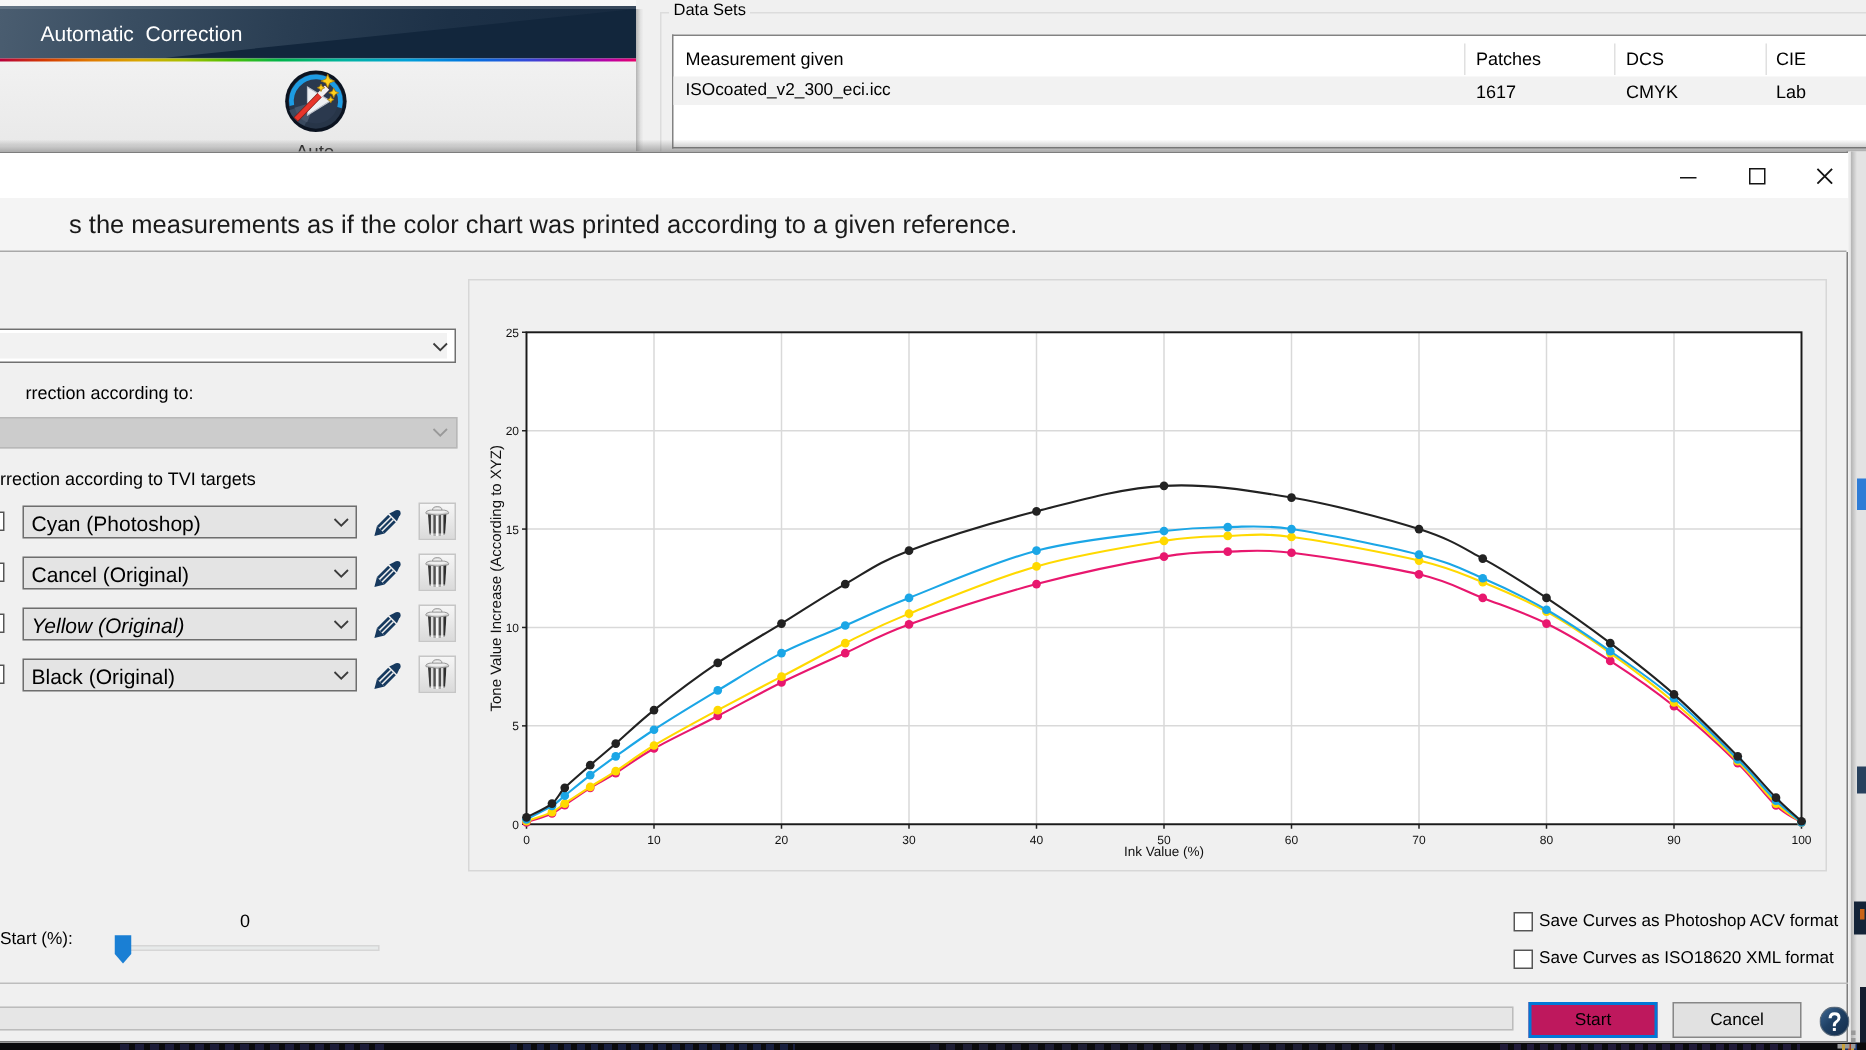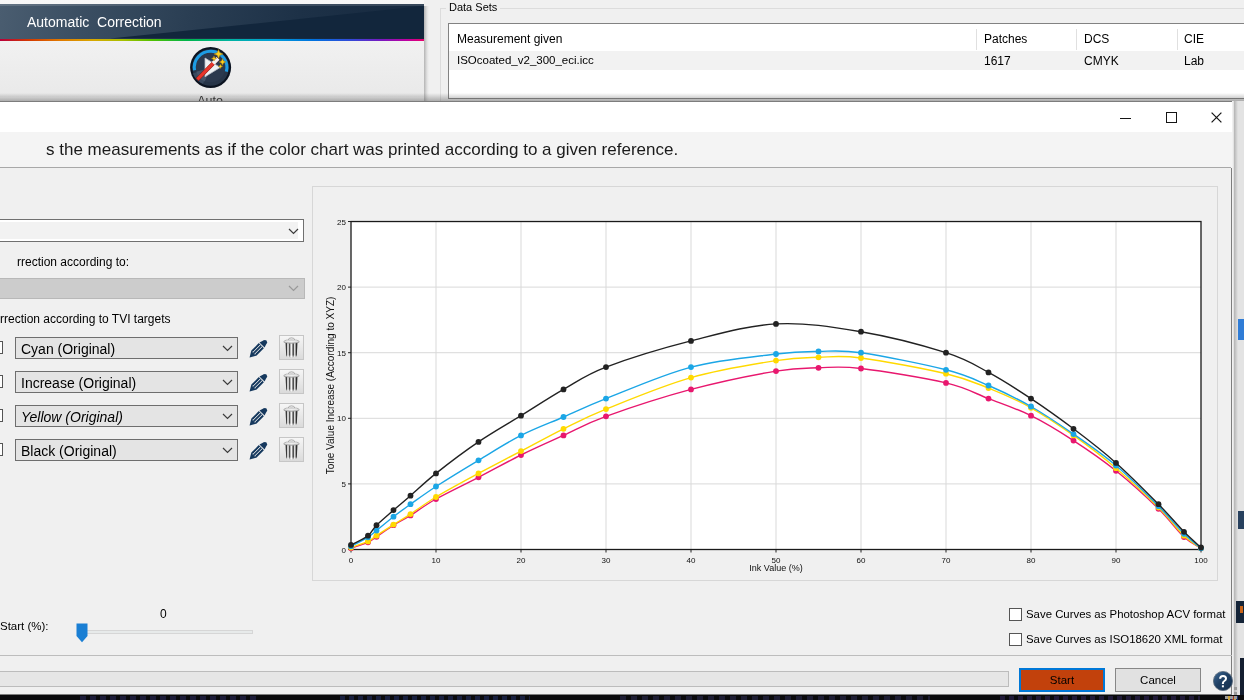--- a/index.html
+++ b/index.html
@@ -106,21 +106,21 @@
 
   <div class="abs" style="left:-10px;top:176px;width:315px;height:21px;background:#cccccc;border:1px solid #b8b8b8;box-sizing:border-box;"></div>
   <svg class="abs" style="left:288px;top:182px;" width="11" height="9" viewBox="0 0 11 9">
       <path d="M1 2 L5.5 6.5 L10 2" fill="none" stroke="#999" stroke-width="1.2"></path>
     </svg>
 
   <div class="abs txt" style="left:0;top:210px;font-size:12px;">rrection according to TVI targets</div>
 
   <div class="abs" style="left:-9px;top:239px;width:12px;height:13px;background:#fff;border:1px solid #555;box-sizing:border-box;"></div>
   <div class="abs" style="left:15px;top:235px;width:223px;height:22px;background:#e4e4e4;border:1px solid #6e6e6e;box-sizing:border-box;"></div>
-  <div class="abs txt" style="left:21px;top:239px;font-size:14px;">Cyan (Original)</div>
+  <div class="abs txt" style="left:21px;top:239px;font-size:14px;">Cyan (Photoshop)</div>
   <svg class="abs" style="left:222px;top:242px;" width="11" height="9" viewBox="0 0 11 9">
       <path d="M1 2 L5.5 6.5 L10 2" fill="none" stroke="#3c3c3c" stroke-width="1.2"></path>
     </svg>
   <svg class="abs" style="left:248px;top:236px;" width="22" height="21" viewBox="0 0 22 21">
       <polygon points="1.60,19.40 8.39,17.70 3.30,12.61" fill="#16395e"></polygon>
       <polygon points="8.39,17.70 15.88,10.21 10.79,5.12 3.30,12.61" fill="#16395e"></polygon>
       <line x1="6.73" y1="16.04" x2="14.22" y2="8.55" stroke="#f0f0f0" stroke-width="1"></line>
       <line x1="4.96" y1="14.27" x2="12.45" y2="6.78" stroke="#f0f0f0" stroke-width="1"></line>
       <polygon points="16.59,9.50 18.43,5.68 15.32,2.57 11.50,4.41" fill="#16395e"></polygon>
       <circle cx="16.87" cy="4.13" r="2.2" fill="#16395e"></circle>
@@ -143,21 +143,21 @@
     <rect x="12.6" y="6" width="2.1" height="17" fill="#2e2e2e"></rect>
     <rect x="2.3" y="19.6" width="12.4" height="2.8" fill="#ffffff" opacity="0.5"></rect>
   </g>
   <path d="M5.3 4.2 Q5.3 1.7 8.5 1.7 Q11.7 1.7 11.7 4.2 Z" fill="#d9d9d9" stroke="#8a8a8a" stroke-width="0.5"></path>
   <path d="M5.9 3.3 Q8.5 2.2 11.1 3.3 L10.9 3.9 Q8.5 3.3 6.1 3.9 Z" fill="#fbfbfb"></path>
   <path d="M0.9 5.7 Q0.9 4.6 3.6 4.1 L13.4 4.1 Q16.1 4.6 16.1 5.7 L15.9 6.5 Q8.5 8.4 1.1 6.5 Z" fill="#d4d4d4" stroke="#7e7e7e" stroke-width="0.5"></path>
   <path d="M4.2 4.5 L12.8 4.5 Q14.6 4.8 15.2 5.3 Q8.5 6.9 1.8 5.3 Q2.4 4.8 4.2 4.5 Z" fill="#efefef"></path>
 </svg>
   <div class="abs" style="left:-9px;top:273px;width:12px;height:13px;background:#fff;border:1px solid #555;box-sizing:border-box;"></div>
   <div class="abs" style="left:15px;top:269px;width:223px;height:22px;background:#e4e4e4;border:1px solid #6e6e6e;box-sizing:border-box;"></div>
-  <div class="abs txt" style="left:21px;top:273px;font-size:14px;">Increase (Original)</div>
+  <div class="abs txt" style="left:21px;top:273px;font-size:14px;">Cancel (Original)</div>
   <svg class="abs" style="left:222px;top:276px;" width="11" height="9" viewBox="0 0 11 9">
       <path d="M1 2 L5.5 6.5 L10 2" fill="none" stroke="#3c3c3c" stroke-width="1.2"></path>
     </svg>
   <svg class="abs" style="left:248px;top:270px;" width="22" height="21" viewBox="0 0 22 21">
       <polygon points="1.60,19.40 8.39,17.70 3.30,12.61" fill="#16395e"></polygon>
       <polygon points="8.39,17.70 15.88,10.21 10.79,5.12 3.30,12.61" fill="#16395e"></polygon>
       <line x1="6.73" y1="16.04" x2="14.22" y2="8.55" stroke="#f0f0f0" stroke-width="1"></line>
       <line x1="4.96" y1="14.27" x2="12.45" y2="6.78" stroke="#f0f0f0" stroke-width="1"></line>
       <polygon points="16.59,9.50 18.43,5.68 15.32,2.57 11.50,4.41" fill="#16395e"></polygon>
       <circle cx="16.87" cy="4.13" r="2.2" fill="#16395e"></circle>
@@ -414,21 +414,21 @@
       <path d="M0.5 0.5 L11.5 0.5 L11.5 13 L6 19.3 L0.5 13 Z" fill="#1a7fd4"></path>
     </svg>
 
   <div class="abs" style="left:1009px;top:506px;width:13px;height:13px;background:#fff;border:1px solid #555;box-sizing:border-box;"></div>
   <div class="abs txt" style="left:1026px;top:506px;font-size:11.4px;">Save Curves as Photoshop ACV format</div>
   <div class="abs" style="left:1009px;top:531px;width:13px;height:13px;background:#fff;border:1px solid #555;box-sizing:border-box;"></div>
   <div class="abs txt" style="left:1026px;top:531px;font-size:11.4px;">Save Curves as ISO18620 XML format</div>
 
   <div class="abs" style="left:0;top:553px;width:1232px;height:1px;background:#bdbdbd;"></div>
   <div class="abs" style="left:-10px;top:569px;width:1019px;height:16px;background:#e6e6e6;border:1px solid #bcbcbc;box-sizing:border-box;"></div>
-  <div class="abs" style="left:1019px;top:566px;width:86px;height:24px;background:#c2410c;border:2px solid #0078d7;box-sizing:border-box;text-align:center;font-size:11.5px;line-height:20px;">Start</div>
+  <div class="abs" style="left:1019px;top:566px;width:86px;height:24px;background:#be185d;border:2px solid #0078d7;box-sizing:border-box;text-align:center;font-size:11.5px;line-height:20px;">Start</div>
   <div class="abs" style="left:1115px;top:566px;width:86px;height:24px;background:#e1e1e1;border:1px solid #878787;box-sizing:border-box;text-align:center;font-size:11.5px;line-height:22px;">Cancel</div>
   <svg class="abs" style="left:1213px;top:569px;" width="20" height="20" viewBox="0 0 20 20">
     <defs>
         <linearGradient id="hg" x1="0" y1="0" x2="1" y2="1">
       <stop offset="0" stop-color="#3f6a96"></stop>
           <stop offset=".45" stop-color="#1f4064"></stop>
           <stop offset="1" stop-color="#132c4a"></stop>
     </linearGradient>
       </defs>
     <circle cx="10" cy="10" r="9.6" fill="url(#hg)" stroke="#5a6a7a" stroke-width=".8"></circle>

